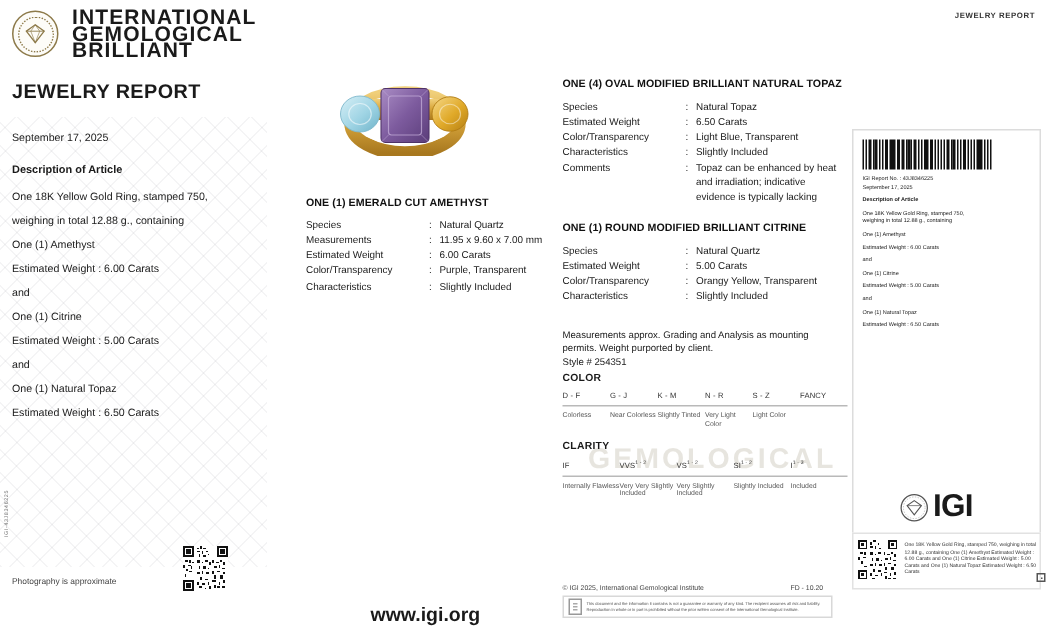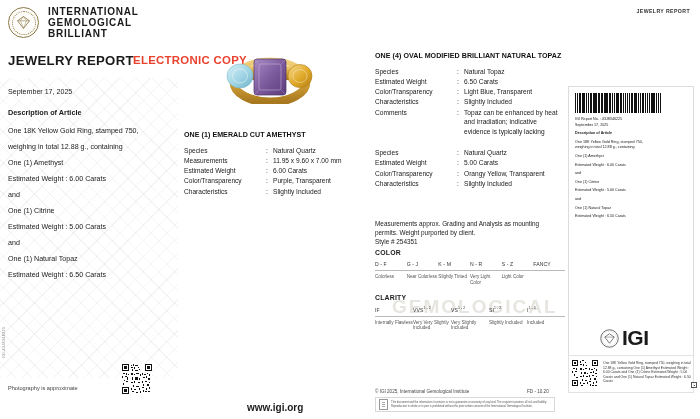--- a/index.html
+++ b/index.html
@@ -35,21 +35,21 @@
     display:flex; align-items:center; justify-content:center;
   }
   .seal::before{
     content:""; position:absolute; inset:2.5px; border-radius:50%;
     border:.6px dotted #8d7a4a;
   }
   .seal svg{ display:block; }
 
   .inst {
     position:absolute; left:48px; top:6px;
-    font-size:10px; font-weight:bold; letter-spacing:.75px;
+    font-size:14px; font-weight:bold; letter-spacing:.75px;
     line-height:11.2px; color:#1a1a1a;
   }
 
   .jr-title {
     position:absolute; left:8px; top:53px;
     font-size:13.2px; font-weight:bold; letter-spacing:.3px;
   }
   .ec {
     position:absolute; left:133px; top:54px;
     font-size:11.4px; font-weight:bold; color:#e8422e; letter-spacing:.3px;
@@ -68,21 +68,21 @@
   .photo-note {
     position:absolute; left:8px; top:385px;
     font-size:5.6px; color:#444;
   }
   .qr-left { position:absolute; left:122px; top:364px; width:30px; height:30px; }
 
   
   .ring { position:absolute; left:218px; top:42px; width:104px; height:62px; }
 
   
-  .mcol { position:absolute; left:184px; top:131px; width:180px; }
+  .mcol { position:absolute; left:204px; top:131px; width:180px; }
 
   
   .rcol { position:absolute; left:375px; top:52px; width:190px; }
 
   .sec-title {
     font-size:7.1px; font-weight:bold; letter-spacing:.05px;
     margin-bottom:6.5px; color:#111;
   }
   .spec { display:flex; font-size:6.6px; line-height:10.3px; color:#1a1a1a; }
   .spec .k { width:82px; flex:none; }
@@ -130,21 +130,21 @@
     position:absolute; left:568px; top:355px; width:126px; height:38px;
     border:.6px solid #e2e2e2; background:#fff;
   }
   .qr-right { position:absolute; left:572px; top:360px; width:26px; height:26px; }
   .card2-txt { position:absolute; left:603px; top:361px; width:88px;
     font-size:3.4px; line-height:4.6px; color:#333; }
 
   
   .web {
     position:absolute; left:247px; top:402px;
-    font-size:10px; font-weight:bold; color:#1a1a1a;
+    font-size:13px; font-weight:bold; color:#1a1a1a;
   }
   .copy {
     position:absolute; left:375px; top:389px;
     font-size:4.6px; color:#444;
   }
   .fd {
     position:absolute; left:527px; top:389px;
     font-size:4.6px; color:#444;
   }
   .disclaimer {
@@ -194,21 +194,20 @@
     </svg>
   </div>
 
   <div class="inst">
     <div>INTERNATIONAL</div>
     <div>GEMOLOGICAL</div>
     <div>BRILLIANT</div>
   </div>
 
   <div class="jr-title">JEWELRY REPORT</div>
-  <div class="ec">ELECTRONIC COPY</div>
   <div class="jr-corner">JEWELRY REPORT</div>
 
   <div class="lcol">
     <div class="lrow">September 17, 2025</div>
     <div class="lhead">Description of Article</div>
     <div class="lrow tight">One 18K Yellow Gold Ring, stamped 750,</div>
     <div class="lrow tight">weighing in total 12.88 g., containing</div>
     <div class="lrow tight">One (1) Amethyst</div>
     <div class="lrow tight">Estimated Weight : 6.00 Carats</div>
     <div class="lrow tight">and</div>
@@ -380,20 +379,21 @@
       <span class="v">Slightly Included</span>
     </div>
     <div class="spec ml">
       <span class="k">Comments</span>
       <span class="c">:</span>
       <span class="v">Topaz can be enhanced by heat and irradiation; indicative evidence is typically lacking</span>
     </div>
   </div>
 
   <div class="rcol" style="top:148px;">
+    <div class="sec-title">ONE (1) ROUND MODIFIED BRILLIANT CITRINE</div>
     <div class="spec">
       <span class="k">Species</span>
       <span class="c">:</span>
       <span class="v">Natural Quartz</span>
     </div>
     <div class="spec">
       <span class="k">Estimated Weight</span>
       <span class="c">:</span>
       <span class="v">5.00 Carats</span>
     </div>

